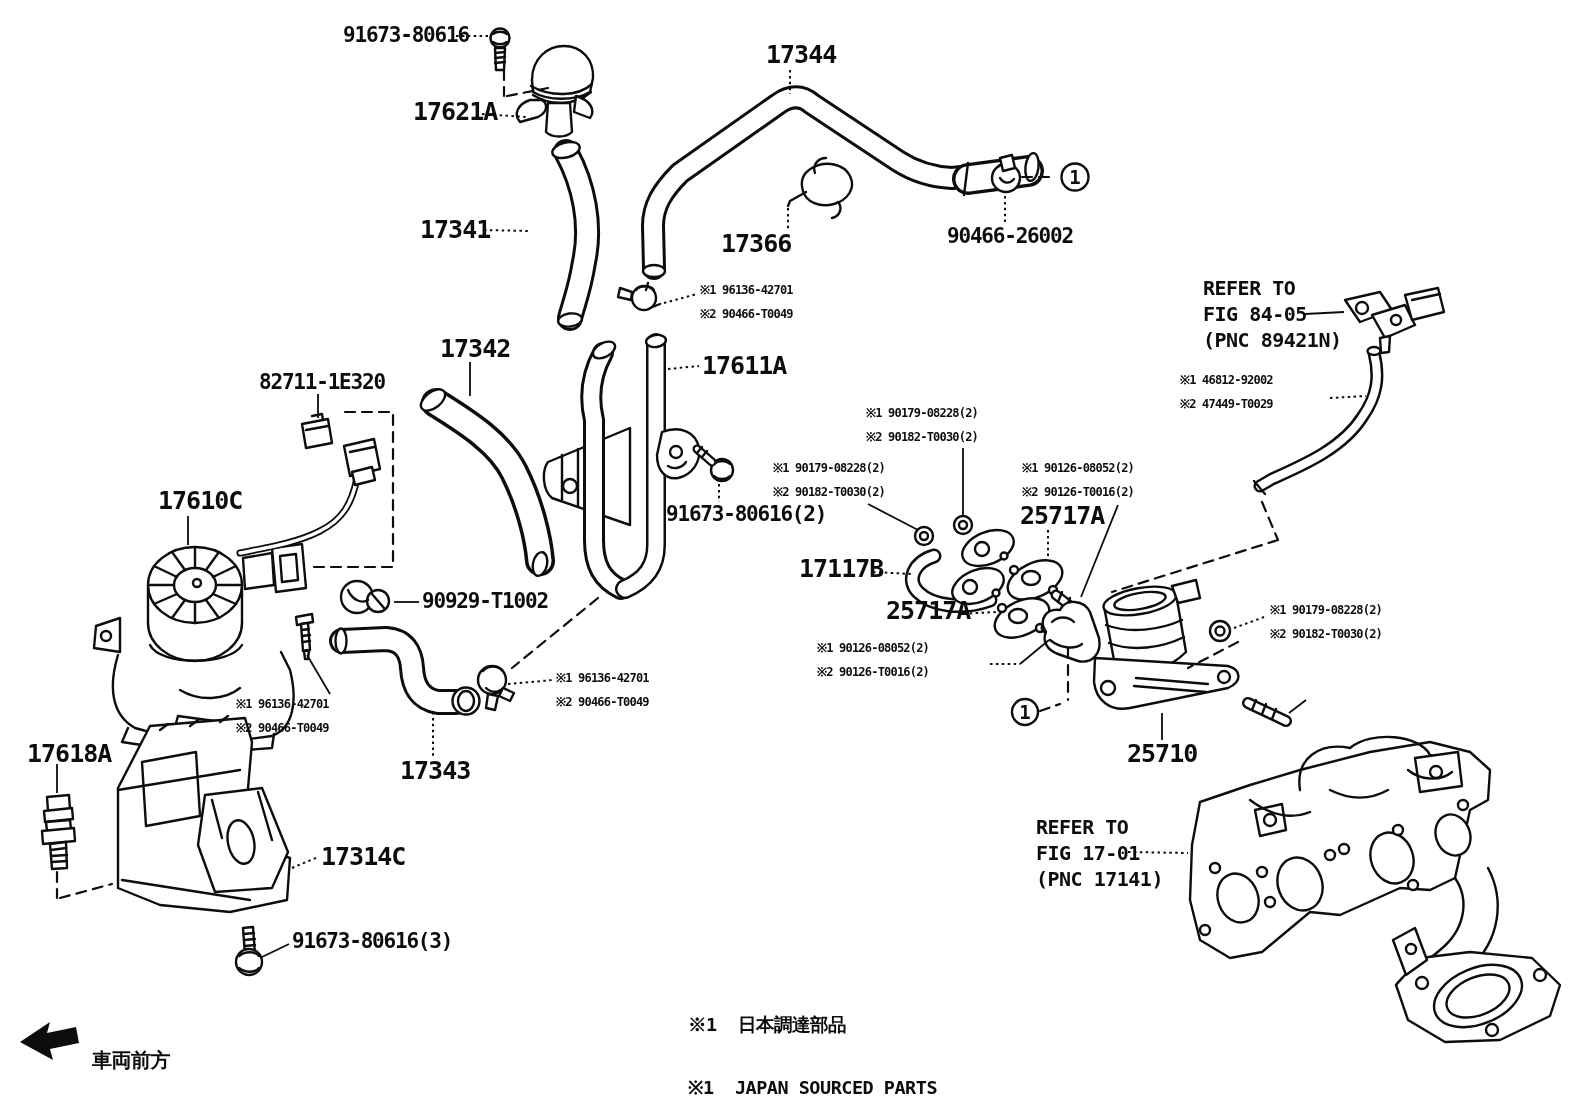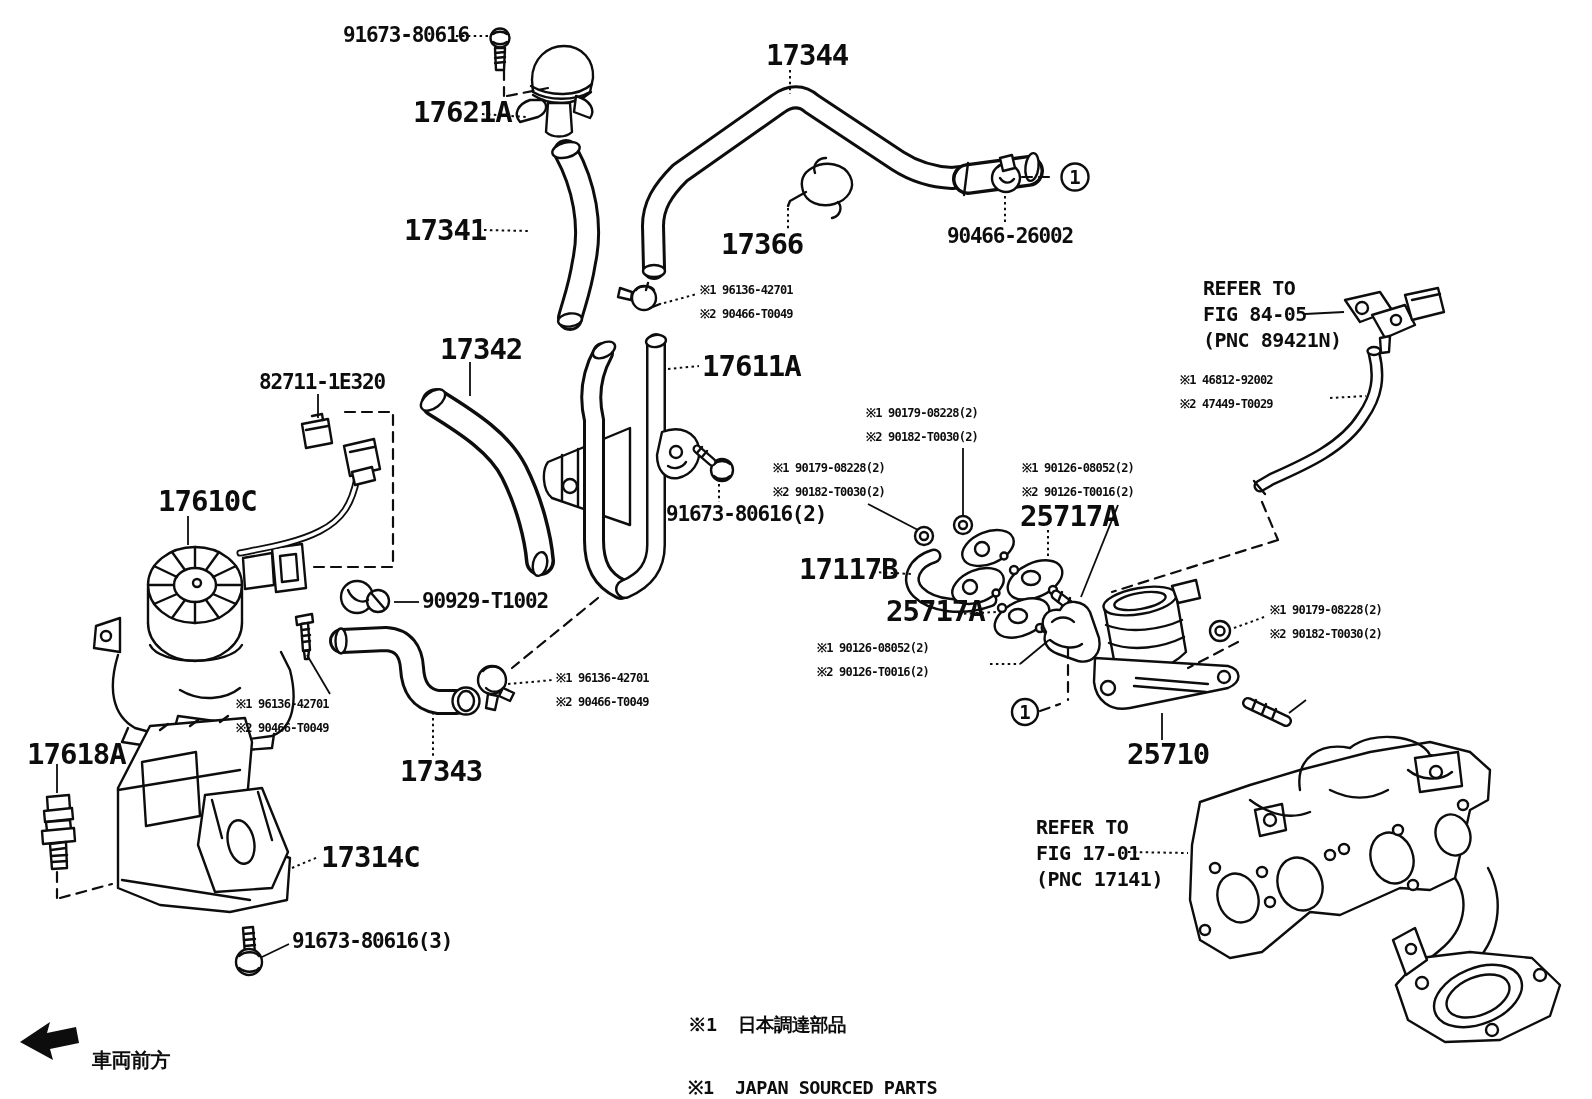--- a/index.html
+++ b/index.html
@@ -2,21 +2,21 @@
 <html><head>
 <meta charset="utf-8">
 <style>
   html,body{margin:0;padding:0}
   body{width:1592px;height:1099px;background:#fff;position:relative;overflow:hidden;
        font-family:"DejaVu Sans Mono",monospace}
   #stage{position:absolute;left:0;top:0;width:1592px;height:1099px}
   #art{position:absolute;left:0;top:0}
   .lab{position:absolute;color:#0d0d0d;font-weight:bold;white-space:pre;letter-spacing:-1px}
   .lab span{display:block}
-  .L{font-size:29px;line-height:26px}
+  .L{font-size:25px;line-height:26px}
   .m{font-size:21px;line-height:23px;letter-spacing:-1.2px}
   .s{font-size:12px;line-height:24px;letter-spacing:-0.8px}
   .r{font-size:20px;line-height:26px;letter-spacing:-0.5px}
   .leg{font-size:18.5px;line-height:21px;letter-spacing:-0.5px}
   .code{font-size:22px;letter-spacing:0}
   
   .ln{fill:none;stroke:#0d0d0d;stroke-width:2.4;stroke-linecap:round;stroke-linejoin:round}
   .fw{fill:#fff;stroke:#0d0d0d;stroke-width:2.4;stroke-linejoin:round}
   .tb{fill:none;stroke:#0d0d0d;stroke-linecap:round;stroke-linejoin:round}
   .tw{fill:none;stroke:#fff;stroke-linecap:round;stroke-linejoin:round}
@@ -366,21 +366,21 @@
     <circle class="fw" cx="1025" cy="712" r="13"></circle>
     <text class="cnum" x="1025" y="719">1</text>
   </g>
 
   <path fill="#0d0d0d" d="M20,1042 L50,1022 L47,1033 L76,1027 L79,1043 L50,1049 L53,1060 Z"></path>
 </svg>
 
   <div class="lab m" style="left:343px;top:24px"><span>91673-80616</span></div>
   <div class="lab L" style="left:413px;top:99px"><span>17621A</span></div>
   <div class="lab L" style="left:766px;top:42px"><span>17344</span></div>
-  <div class="lab L" style="left:404px;top:217px"><span>17341</span></div>
+  <div class="lab L" style="left:420px;top:217px"><span>17341</span></div>
   <div class="lab L" style="left:721px;top:231px"><span>17366</span></div>
   <div class="lab m" style="left:947px;top:225px"><span>90466-26002</span></div>
   <div class="lab s" style="left:700px;top:278px"><span>※1 96136-42701</span><span>※2 90466-T0049</span></div>
   <div class="lab L" style="left:440px;top:336px"><span>17342</span></div>
   <div class="lab m" style="left:259px;top:371px"><span>82711-1E320</span></div>
   <div class="lab L" style="left:702px;top:353px"><span>17611A</span></div>
   <div class="lab r" style="left:1203px;top:275px"><span>REFER TO</span><span>FIG 84-05</span><span>(PNC 89421N)</span></div>
   <div class="lab s" style="left:1180px;top:368px"><span>※1 46812-92002</span><span>※2 47449-T0029</span></div>
   <div class="lab s" style="left:866px;top:401px"><span>※1 90179-08228(2)</span><span>※2 90182-T0030(2)</span></div>
   <div class="lab s" style="left:773px;top:456px"><span>※1 90179-08228(2)</span><span>※2 90182-T0030(2)</span></div>

